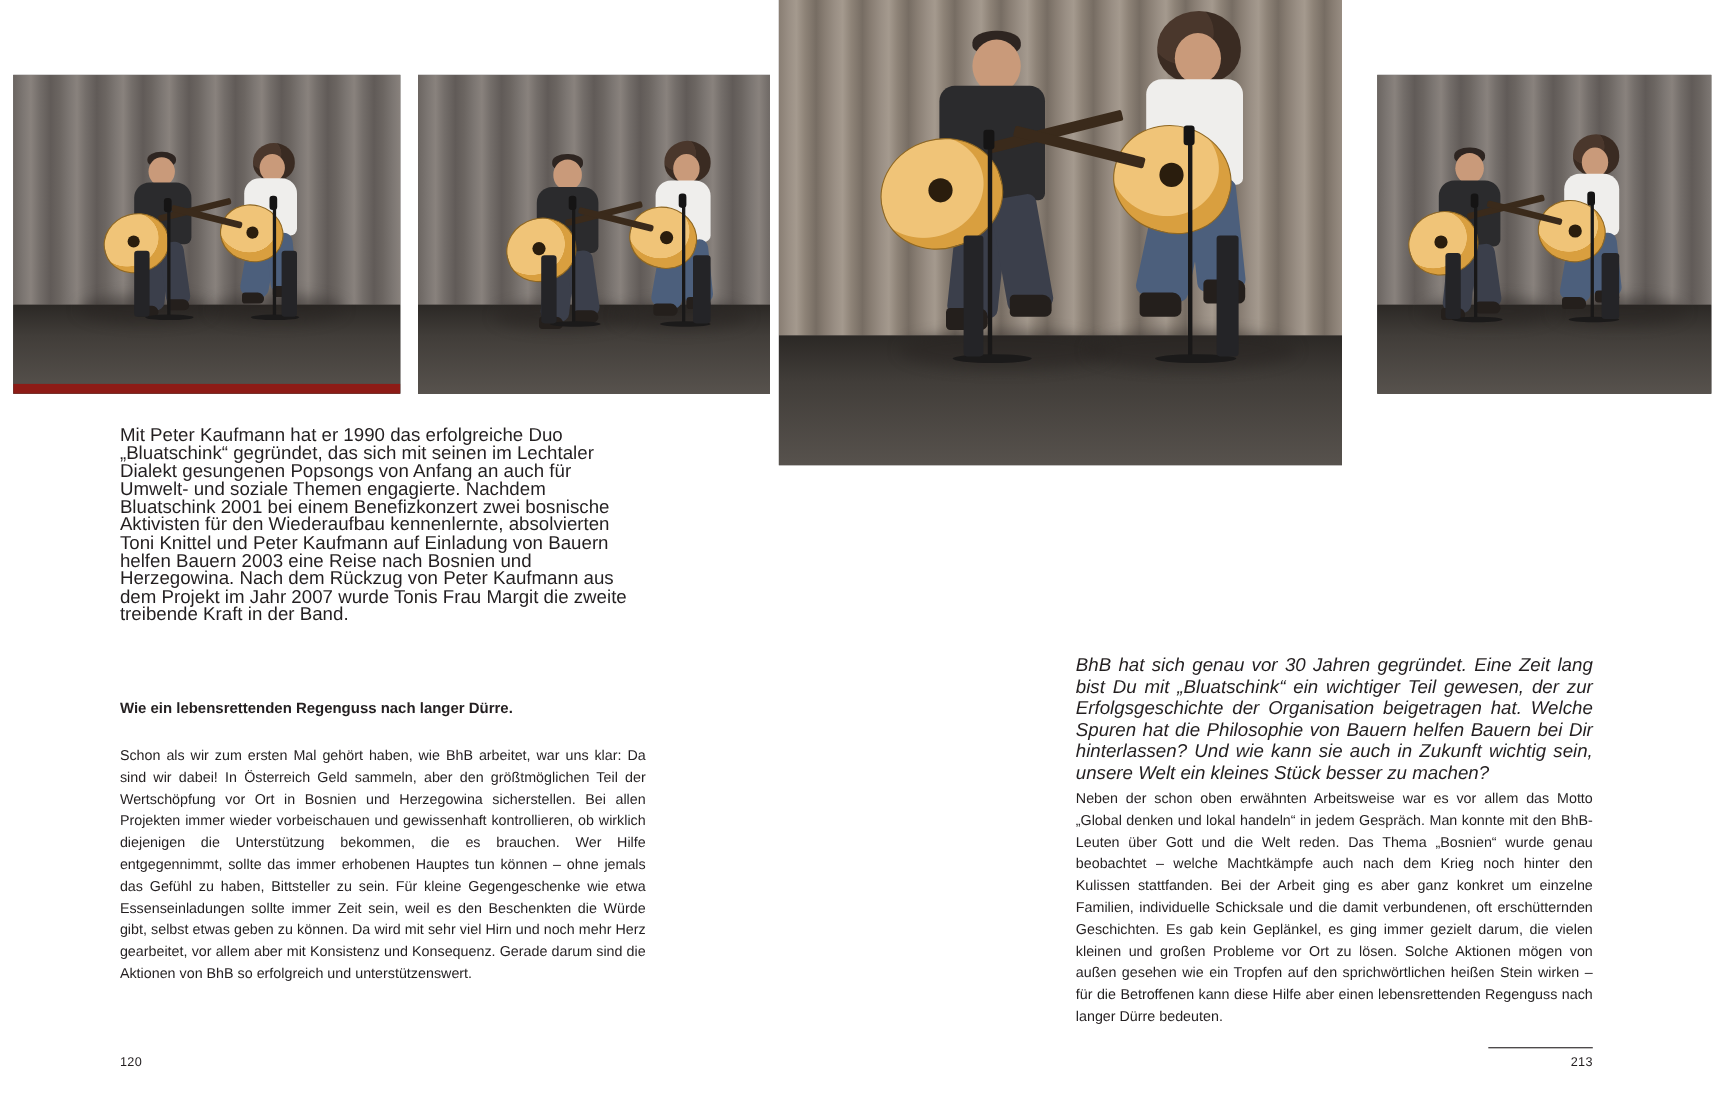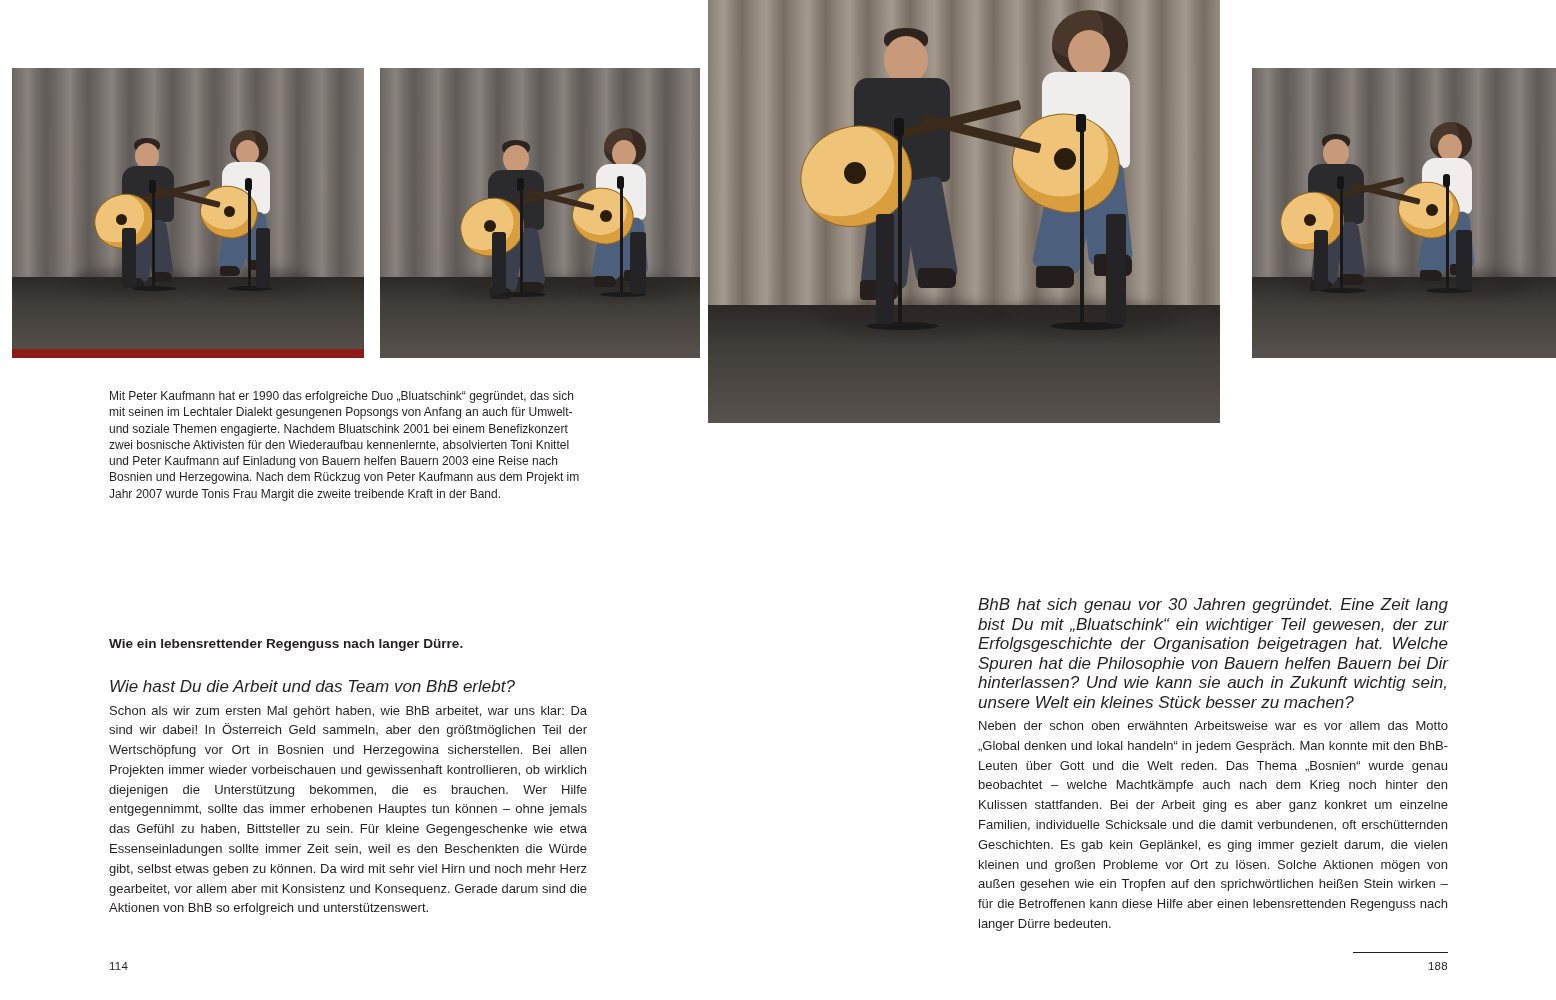--- a/index.html
+++ b/index.html
@@ -160,21 +160,21 @@
     width: 474px;
   }
   .bio-name {
     font-size: 12.5px;
     font-weight: bold;
     letter-spacing: 1.1px;
     margin: 0 0 3px 0;
     color: #231f20;
   }
   .bio-text {
-    font-size: 12px;
+    font-size: 17px;
     line-height: 16.3px;
     margin: 0;
     color: #231f20;
   }
 
   .col-left {
     position: absolute;
     left: 109px;
     top: 635px;
     width: 478px;
@@ -415,25 +415,24 @@
       <div class="stool" style="left:204px; top:162px; width:16px; height:60px;"></div>
     </div>
   </div>
 </div>
 
 <div class="bio">
   <p class="bio-text">Mit Peter Kaufmann hat er 1990 das erfolgreiche Duo „Bluatschink“ gegründet, das sich mit seinen im Lechtaler Dialekt gesungenen Popsongs von Anfang an auch für Umwelt- und soziale Themen engagierte. Nachdem Bluatschink 2001 bei einem Benefizkonzert zwei bosnische Aktivisten für den Wiederaufbau kennenlernte, absolvierten Toni Knittel und Peter Kaufmann auf Einladung von Bauern helfen Bauern 2003 eine Reise nach Bosnien und Herzegowina. Nach dem Rückzug von Peter Kaufmann aus dem Projekt im Jahr 2007 wurde Tonis Frau Margit die zweite treibende Kraft in der Band.</p>
 </div>
 
 <div class="col-left">
-  <p class="headline">Wie ein lebensrettender Regenguss nach langer Dürre.</p>
-  <p class="question">Wie hast Du die Arbeit und das Team von BhB erlebt?</p>
+  <p class="headline">Wie ein lebensrettenden Regenguss nach langer Dürre.</p>
   <p class="answer">Schon als wir zum ersten Mal gehört haben, wie BhB arbeitet, war uns klar: Da sind wir dabei! In Österreich Geld sammeln, aber den größtmöglichen Teil der Wertschöpfung vor Ort in Bosnien und Herzegowina sicherstellen. Bei allen Projekten immer wieder vorbeischauen und gewissenhaft kontrollieren, ob wirklich diejenigen die Unterstützung bekommen, die es brauchen. Wer Hilfe entgegennimmt, sollte das immer erhobenen Hauptes tun können – ohne jemals das Gefühl zu haben, Bittsteller zu sein. Für kleine Gegengeschenke wie etwa Essenseinladungen sollte immer Zeit sein, weil es den Beschenkten die Würde gibt, selbst etwas geben zu können. Da wird mit sehr viel Hirn und noch mehr Herz gearbeitet, vor allem aber mit Konsistenz und Konsequenz. Gerade darum sind die Aktionen von BhB so erfolgreich und unterstützenswert.</p>
 </div>
 
 <div class="col-right">
   <p class="question">BhB hat sich genau vor 30 Jahren gegründet.  Eine Zeit lang bist Du mit „Bluatschink“ ein wichtiger Teil gewesen, der zur Erfolgsgeschichte der Organisation beigetragen hat. Welche Spuren hat die Philosophie von Bauern helfen Bauern bei Dir hinterlassen? Und wie kann sie auch in Zukunft wichtig sein, unsere Welt ein kleines Stück besser zu machen?</p>
   <p class="answer">Neben der schon oben erwähnten Arbeitsweise war es vor allem das Motto „Global denken und lokal handeln“ in jedem Gespräch. Man konnte mit den BhB-Leuten über Gott und die Welt reden. Das Thema „Bosnien“ wurde genau beobachtet – welche Machtkämpfe auch nach dem Krieg noch hinter den Kulissen stattfanden. Bei der Arbeit ging es aber ganz konkret um einzelne Familien, individuelle Schicksale und die damit verbundenen, oft erschütternden Geschichten. Es gab kein Geplänkel, es ging immer gezielt darum, die vielen kleinen und großen Probleme vor Ort zu lösen. Solche Aktionen mögen von außen gesehen wie ein Tropfen auf den sprichwörtlichen heißen Stein wirken – für die Betroffenen kann diese Hilfe aber einen lebensrettenden Regenguss nach langer Dürre bedeuten.</p>
   <div class="rule"></div>
 </div>
 
-<div class="folio folio-left">114</div>
-<div class="folio folio-right">188</div>
+<div class="folio folio-left">120</div>
+<div class="folio folio-right">213</div>
 
 </body></html>

